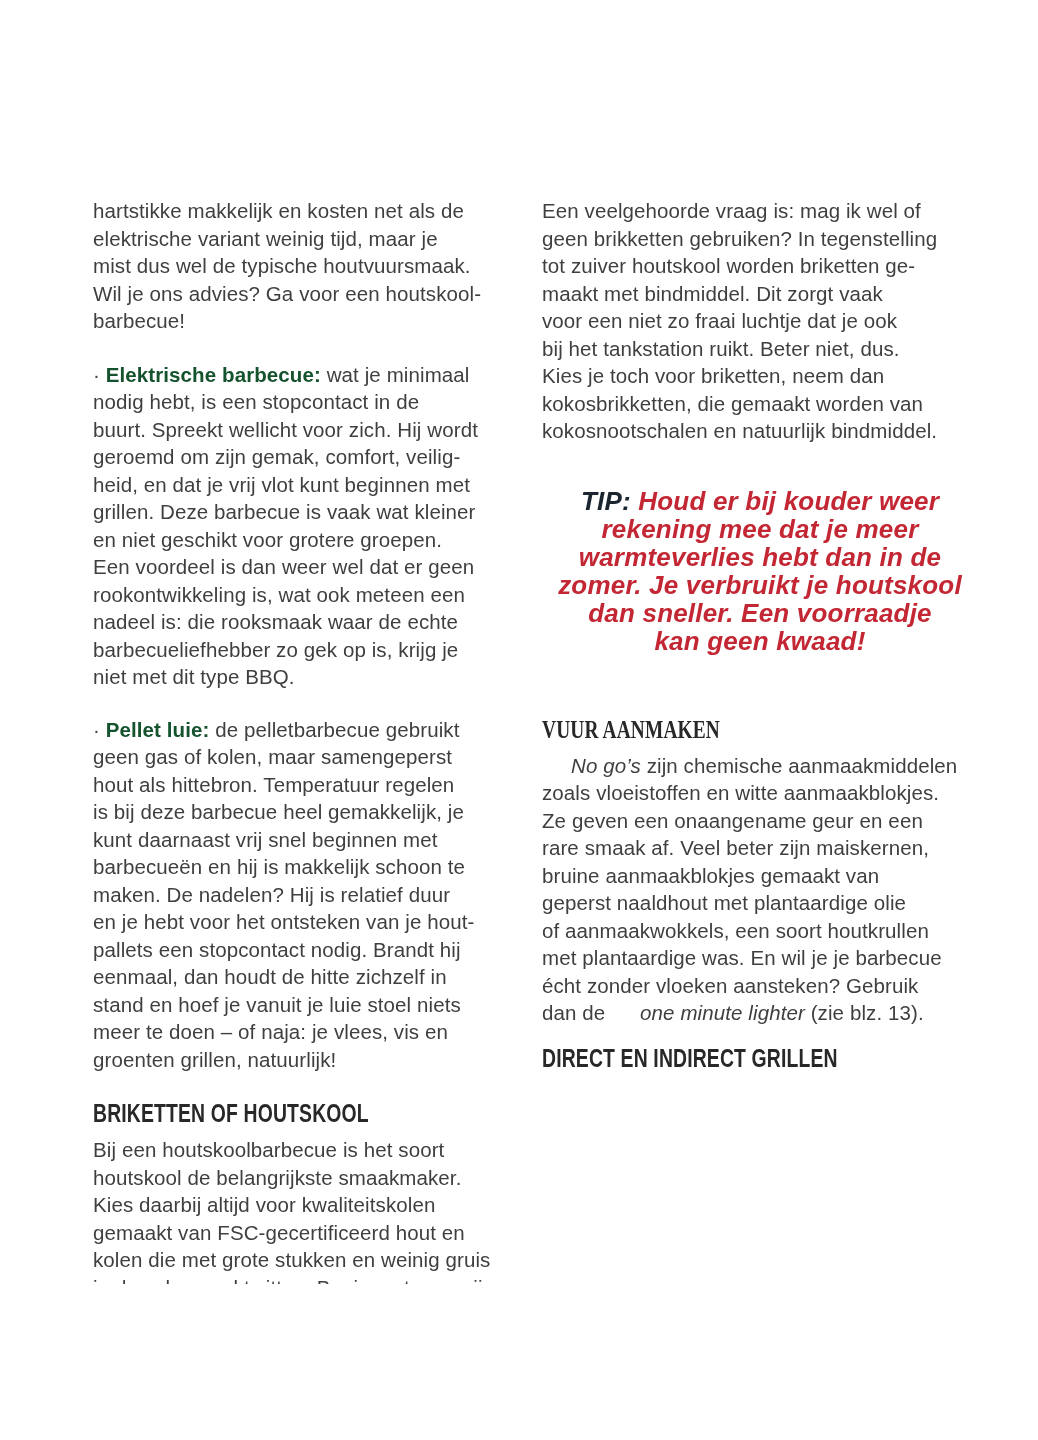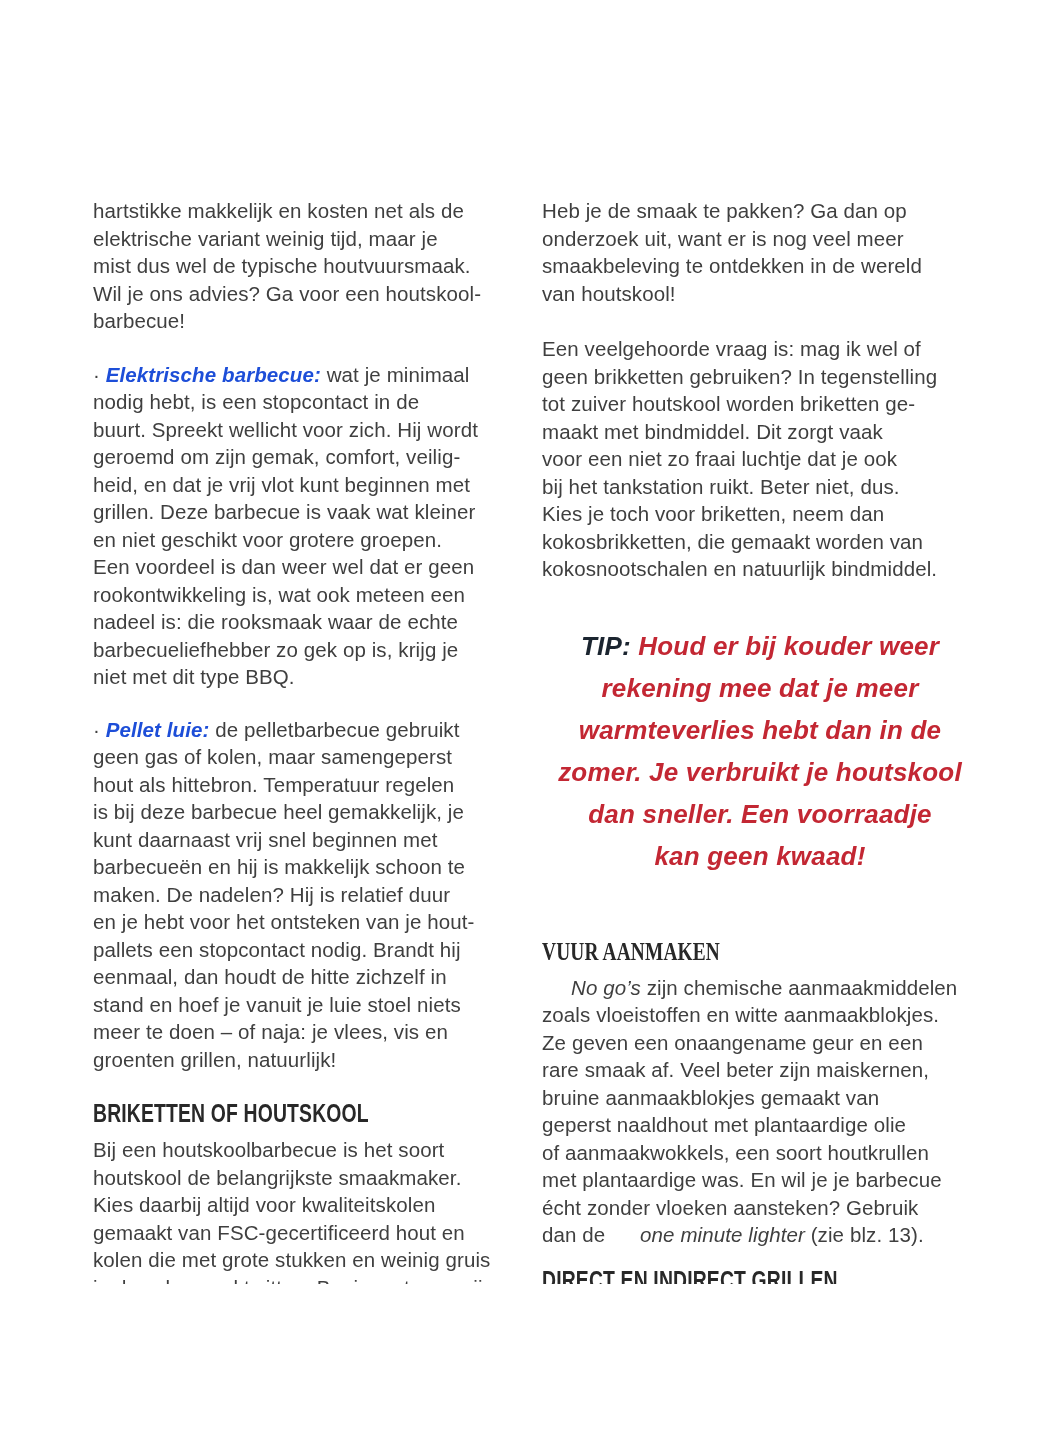--- a/index.html
+++ b/index.html
@@ -24,22 +24,21 @@
     white-space: pre-line;
     font-size: 20.5px;
     line-height: 27.5px;
     letter-spacing: 0.1px;
     color: #3f3f3f;
     margin: 0 0 25px 0;
   }
   .para.intro { margin-bottom: 26px; }
   .lead {
     font-weight: 700;
-    font-style: italic;
-    color: #1d4ed8;
+    color: #14532d;
   }
   .it { font-style: italic; margin-left: 29px; }
 
   .h-row {
     line-height: 30px;
     margin: 16px 0 4px 0;
     white-space: nowrap;
   }
   .heading {
     display: inline-block;
@@ -50,21 +49,21 @@
     transform: scaleX(0.76);
     transform-origin: left center;
   }
 
   .tip {
     white-space: pre-line;
     text-align: center;
     font-weight: 700;
     font-style: italic;
     font-size: 26px;
-    line-height: 42px;
+    line-height: 28px;
     letter-spacing: 0.2px;
     color: #c32733;
     margin: 42px 0 0 0;
   }
   .tip-label {
     color: #1b2530;
   }
   .h-row.after-tip { margin-top: 60px; font-family: Liberation Serif, serif; }
 
   .footer {
@@ -132,24 +131,20 @@
 Kies daarbij altijd voor kwaliteitskolen
 gemaakt van FSC-gecertificeerd hout en
 kolen die met grote stukken en weinig gruis
 in de zak verpakt zitten. Begin met een vrij
 neutrale houtskool, bijvoorbeeld gemaakt
 van eiken, die gaat makkelijk aan en geeft
 een lekkere niet te overheersende smaak af.</span></p>
   </div>
 
   <div class="col col-right">
-    <p class="para" style="margin-bottom:28px"><span>Heb je de smaak te pakken? Ga dan op
-onderzoek uit, want er is nog veel meer
-smaakbeleving te ontdekken in de wereld
-van houtskool!</span></p>
 
     <p class="para" style="margin-bottom:0"><span>Een veelgehoorde vraag is: mag ik wel of
 geen brikketten gebruiken? In tegenstelling
 tot zuiver houtskool worden briketten ge-
 maakt met bindmiddel. Dit zorgt vaak
 voor een niet zo fraai luchtje dat je ook
 bij het tankstation ruikt. Beter niet, dus.
 Kies je toch voor briketten, neem dan
 kokosbrikketten, die gemaakt worden van
 kokosnootschalen en natuurlijk bindmiddel.</span></p>

